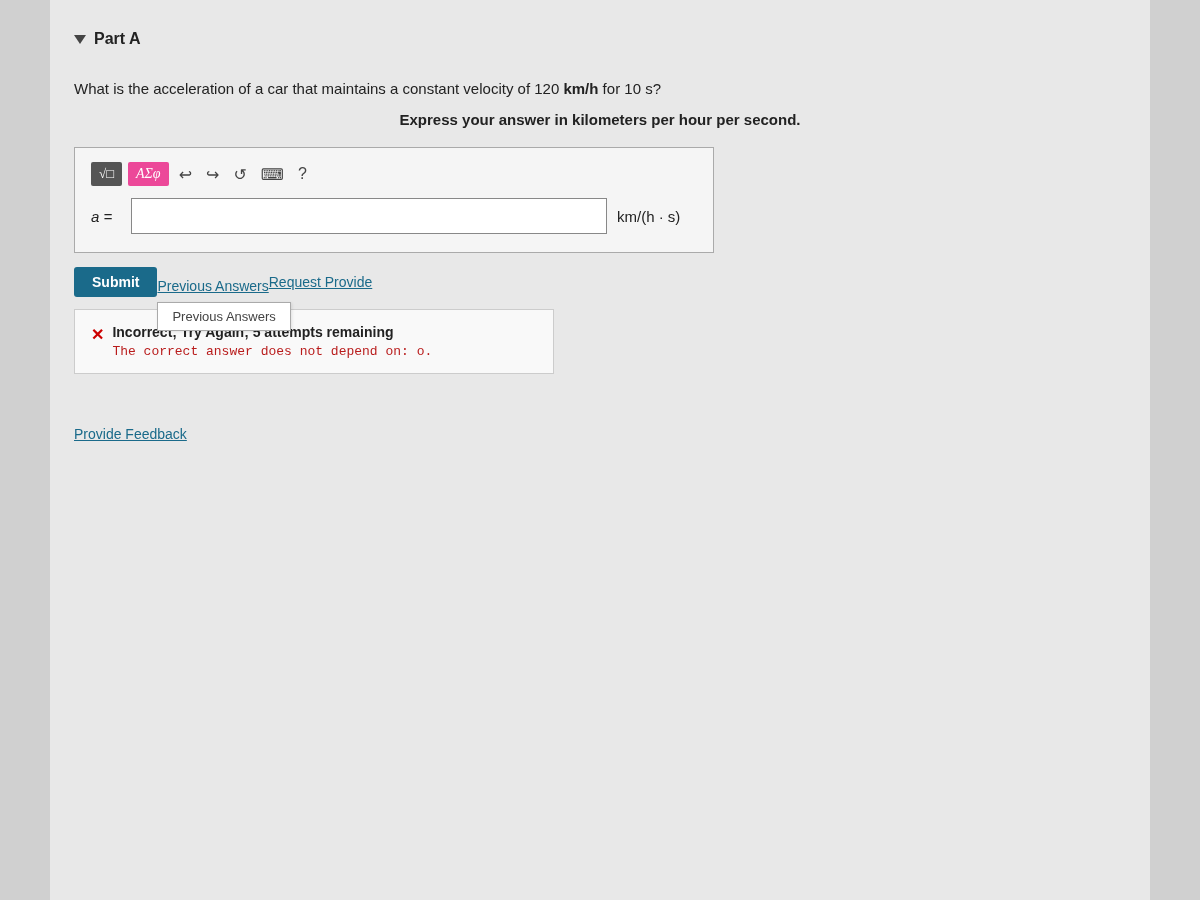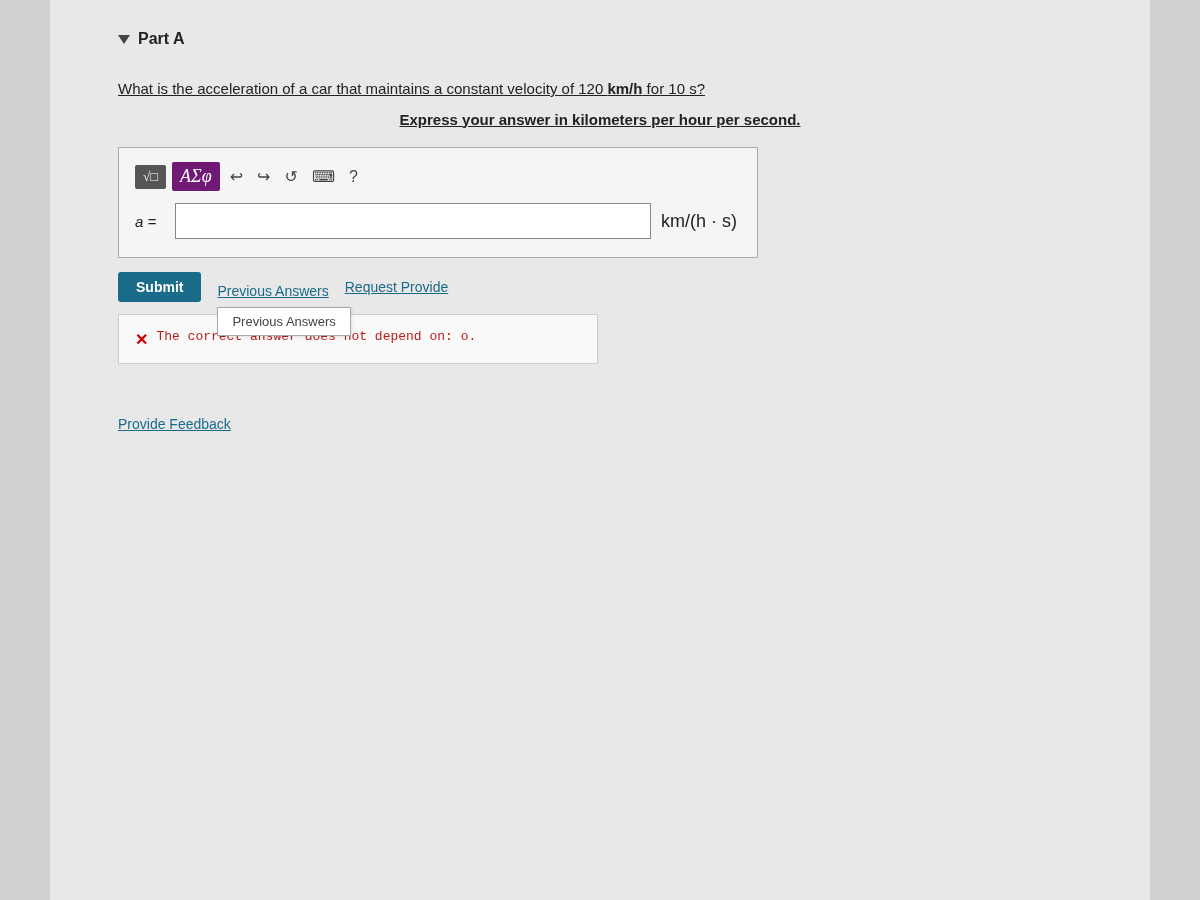--- a/index.html
+++ b/index.html
@@ -11,21 +11,21 @@
       color: #222;
       min-height: 900px;
       display: flex;
       justify-content: center;
     }
 
     .page-wrapper {
       background: #e8e8e8;
       width: 1100px;
       min-height: 900px;
-      padding: 30px 68px;
+      padding: 30px 24px;
       position: relative;
     }
 
     .part-header {
       display: flex;
       align-items: center;
       gap: 8px;
       margin-bottom: 30px;
     }
 
@@ -41,21 +41,20 @@
     .part-title {
       font-weight: bold;
       font-size: 16px;
       color: #222;
     }
 
     .question-text {
       font-size: 15px;
       margin-bottom: 8px;
       line-height: 1.5;
-      text-decoration: underline;
     }
 
     .question-text strong {
       font-weight: bold;
     }
 
     .answer-box {
       border: 1px solid #aaa;
       background: #f5f5f5;
       padding: 14px 16px 18px 16px;
@@ -65,25 +64,25 @@
     }
 
     .toolbar {
       display: flex;
       align-items: center;
       gap: 6px;
       margin-bottom: 12px;
     }
 
     .toolbar-btn {
-      background: #701a75;
+      background: #ec4899;
       color: #fff;
       border: none;
       padding: 4px 8px;
-      font-size: 18px;
+      font-size: 14px;
       cursor: pointer;
       border-radius: 2px;
       font-family: 'Times New Roman', serif;
       font-style: italic;
     }
 
     .toolbar-btn.math {
       background: #555;
       font-family: serif;
       font-size: 13px;
@@ -115,30 +114,30 @@
       flex: 1;
       height: 36px;
       border: 1px solid #888;
       background: white;
       font-size: 15px;
       padding: 0 6px;
       outline: none;
     }
 
     .unit-label {
-      font-size: 18px;
+      font-size: 15px;
       color: #222;
       min-width: 80px;
       text-align: left;
     }
 
     .actions-row {
       display: flex;
       align-items: center;
-      gap: 16px;
+      gap: 0;
       margin-bottom: 12px;
     }
 
     .submit-btn {
       background: #1a6a8a;
       color: white;
       border: none;
       padding: 7px 18px;
       font-size: 14px;
       font-weight: bold;
@@ -271,20 +270,21 @@
     </div>
 
     <button class="link-btn">Request Provide</button>
   </div>
 
   
   <div class="feedback-box">
     <div class="feedback-incorrect">
       <span class="x-icon">✕</span>
       <div>
+        <div class="feedback-title">Incorrect; Try Again; 5 attempts remaining</div>
         <div class="feedback-subtitle">The correct answer does not depend on: o.</div>
       </div>
     </div>
   </div>
 
   
   <a href="#" class="provide-feedback link-btn">Provide Feedback</a>
 
 </div>
 

